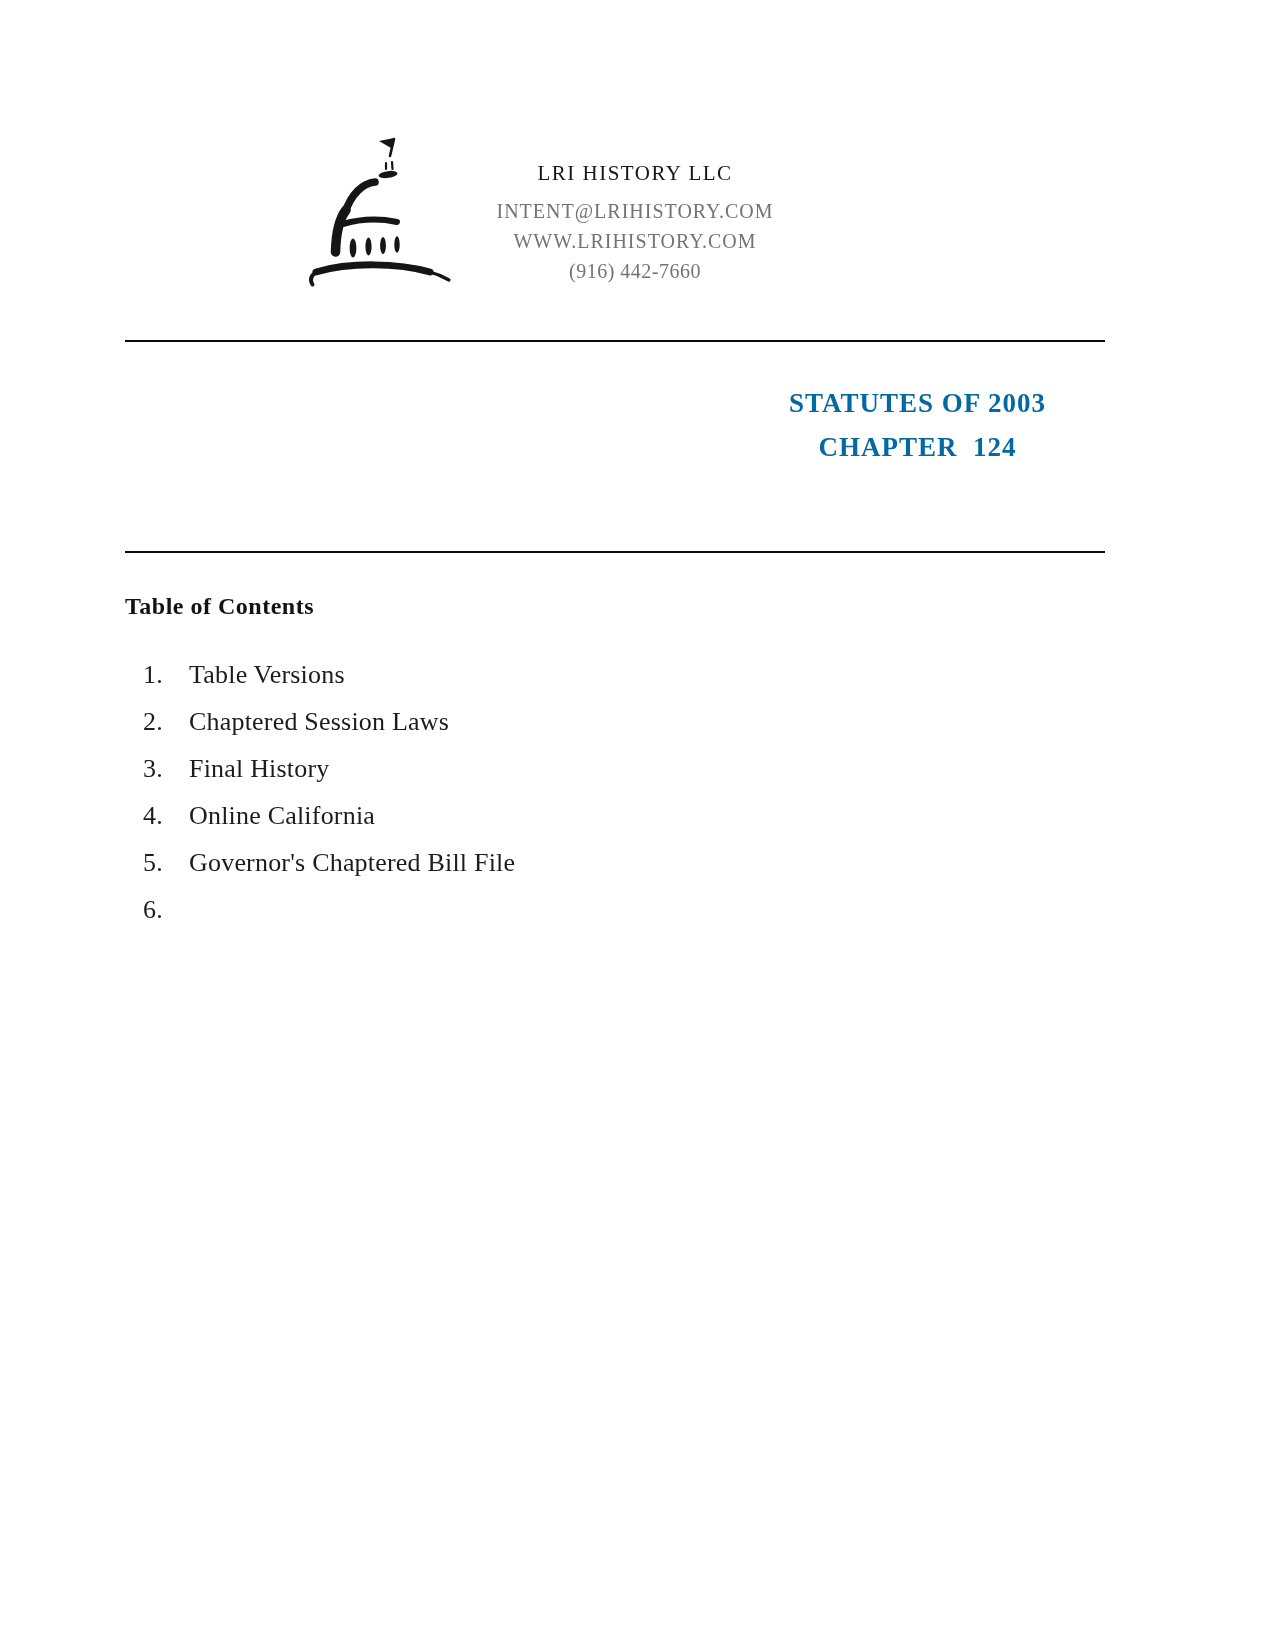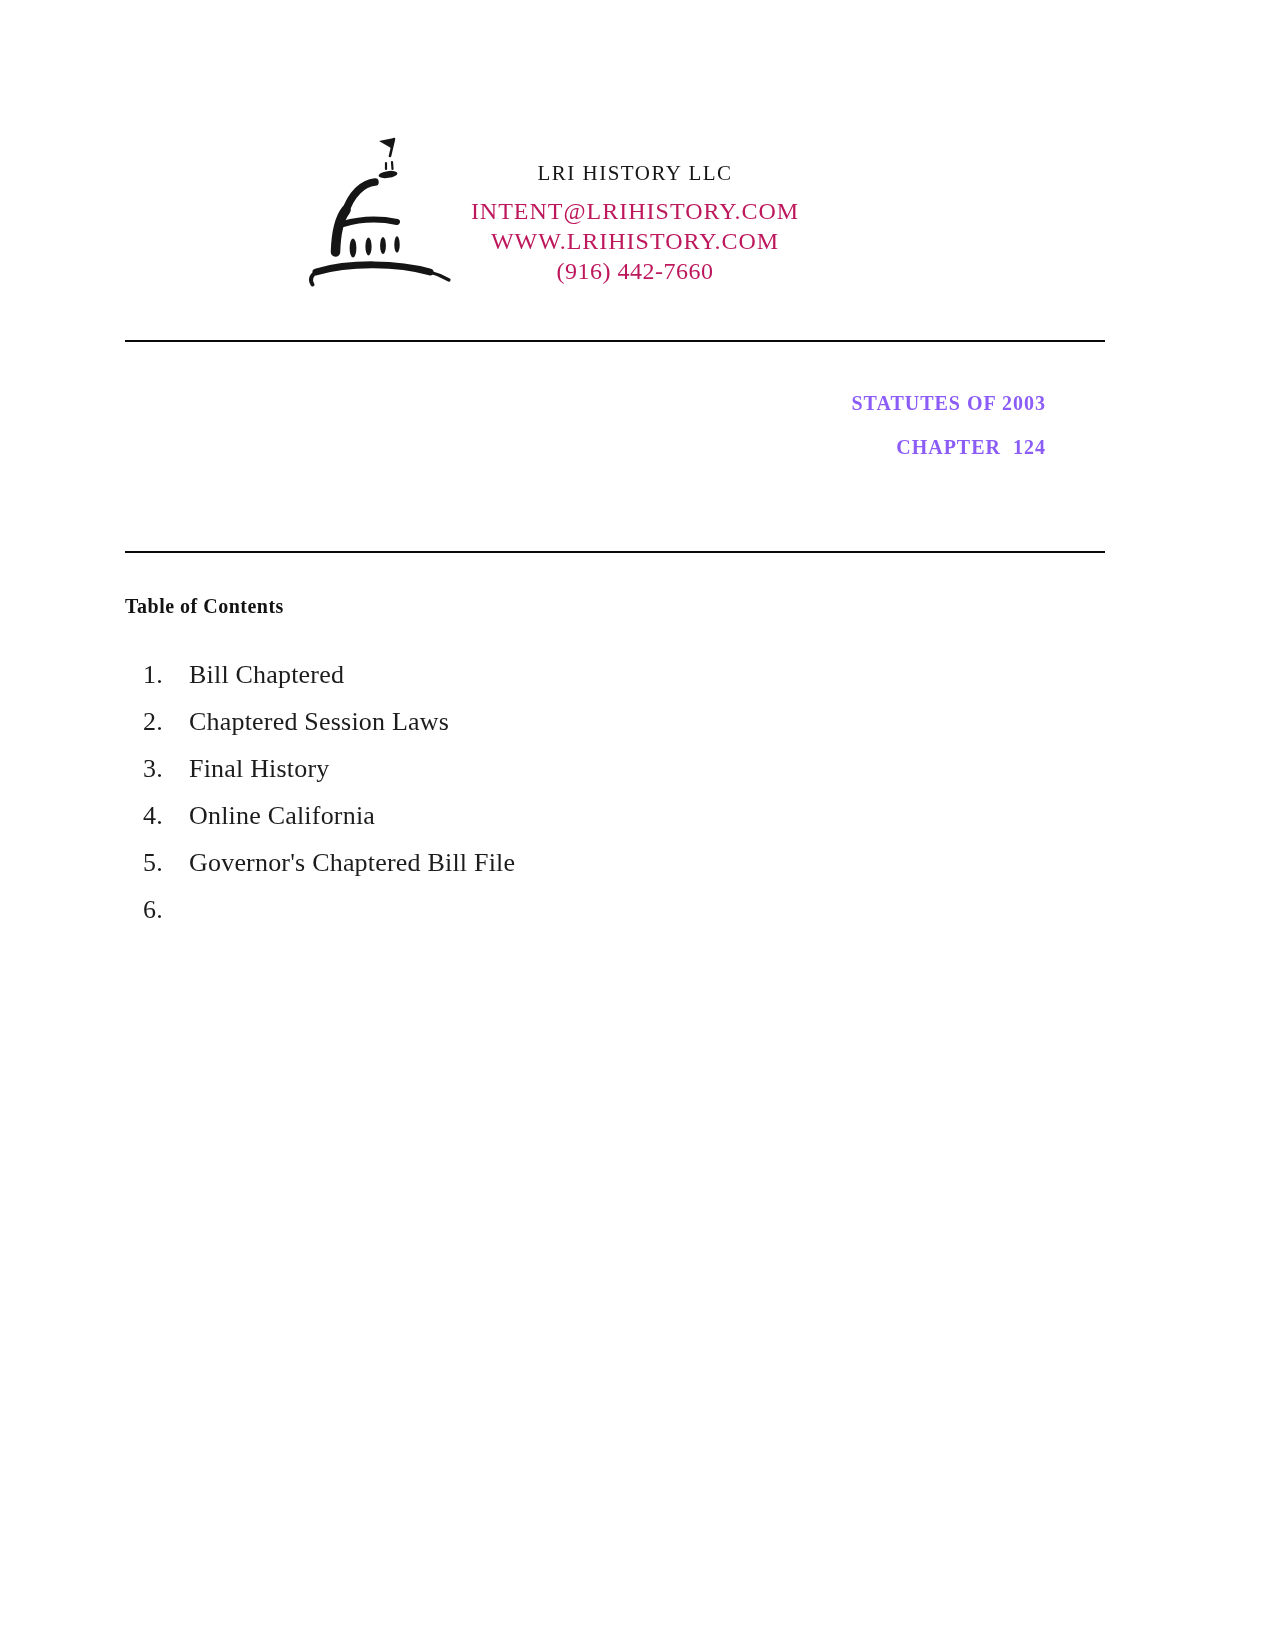--- a/index.html
+++ b/index.html
@@ -20,48 +20,49 @@
   .header-text {
     position: absolute; left: 385px; top: 155px; width: 500px;
     text-align: center;
   }
   .company-name {
     font-size: 21px; line-height: 36px; letter-spacing: 1.5px;
     color: #161616; font-weight: 400;
     margin-bottom: 5px; white-space: nowrap;
   }
   .contact-line {
-    font-size: 24px; line-height: 30px; letter-spacing: 1px;
-    color: #be185d; white-space: nowrap;
+    font-size: 20px; line-height: 30px; letter-spacing: 1px;
+    color: #737373; white-space: nowrap;
   }
   .contact-phone { letter-spacing: 0.5px; }
 
   
   .rule {
     position: absolute; left: 125px; width: 980px; height: 2px;
     background: #0a0a0a;
   }
   .rule-top { top: 340px; }
   .rule-mid { top: 551px; }
 
   
   .statutes {
     position: absolute; right: 230px; top: 381px;
     text-align: right;
   }
   .statutes-line {
-    font-size: 20px; line-height: 44px; font-weight: 700;
-    color: #8b5cf6; letter-spacing: 1px;
+    font-size: 27px; line-height: 44px; font-weight: 700;
+    color: #0369a1; letter-spacing: 1px;
     white-space: pre; 
+    text-align: center;
   }
 
   
   .toc-title {
     position: absolute; left: 125px; top: 586px;
-    font-size: 20px; line-height: 40px; font-weight: 700;
+    font-size: 24px; line-height: 40px; font-weight: 700;
     color: #121212; letter-spacing: 0.5px;
   }
   .toc-list {
     position: absolute; left: 143px; top: 662px; width: 700px;
     list-style: none;
   }
   .toc-item {
     display: flex; align-items: baseline;
     font-size: 26px; line-height: 26px;
     color: #1c1c1c;
@@ -119,21 +120,21 @@
     <div class="statutes-line">CHAPTER  124</div>
   </div>
 
   <div class="rule rule-mid"></div>
 
   <h1 class="toc-title">Table of Contents</h1>
 
   <ol class="toc-list">
     <li class="toc-item">
       <span class="toc-num">1.</span>
-      <span class="toc-label">Bill Chaptered</span>
+      <span class="toc-label">Table Versions</span>
     </li>
     <li class="toc-item">
       <span class="toc-num">2.</span>
       <span class="toc-label">Chaptered Session Laws</span>
     </li>
     <li class="toc-item">
       <span class="toc-num">3.</span>
       <span class="toc-label">Final History</span>
     </li>
     <li class="toc-item">

